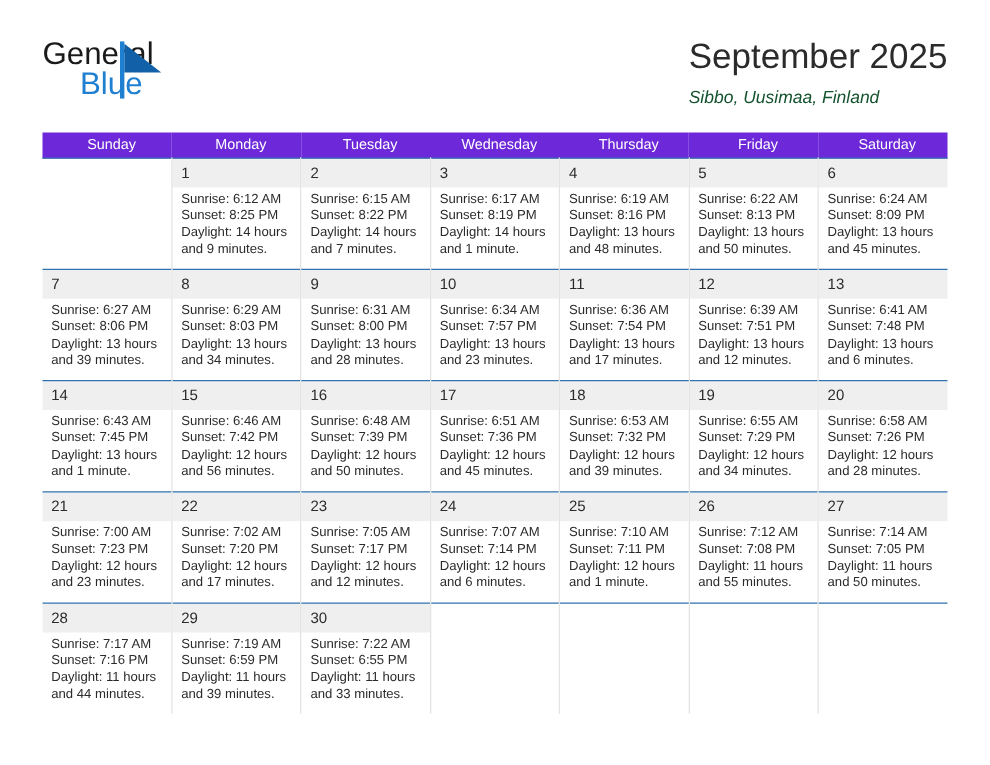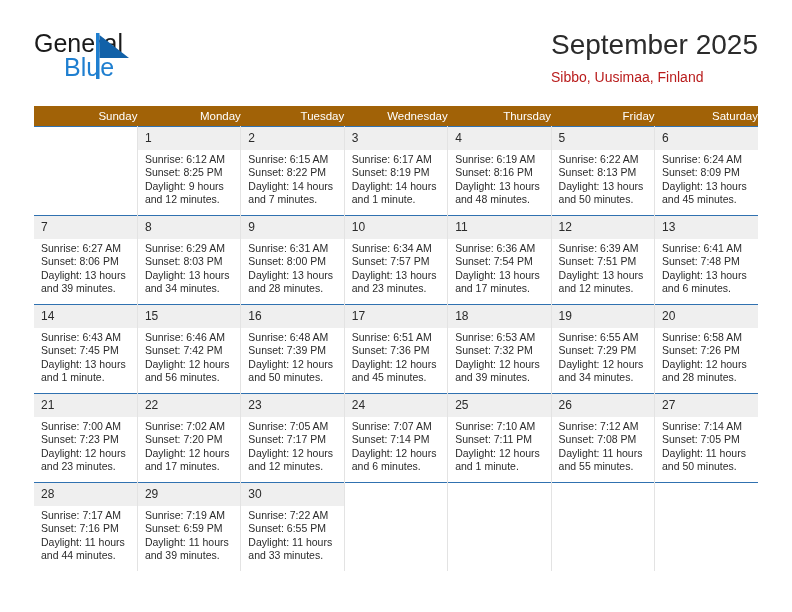--- a/index.html
+++ b/index.html
@@ -73,39 +73,40 @@
   .cal-title {
     font-size: 28px;
     line-height: 34px;
     color: #2b2b2b;
     white-space: nowrap;
   }
   .cal-subtitle {
     margin-top: 6px;
     font-size: 14px;
     line-height: 18px;
-    color: #b91c1c;
+    color: #14532d;
     white-space: nowrap;
+    font-style: italic;
   }
 
   
   .calendar {
     position: absolute;
     left: 34px;
     top: 106px;
     width: 724px;
     border-collapse: collapse;
     table-layout: fixed;
   }
   .calendar th {
-    background: #a16207;
+    background: #6d28d9;
     color: #ffffff;
     font-size: 11.5px;
     font-weight: normal;
-    text-align: right;
+    text-align: center;
     padding: 4px 0 4px 7px;
     height: 11px;
     border: none;
   }
   .calendar td {
     vertical-align: top;
     padding: 0;
     border-top: 1px solid #3071b0;
     border-right: 1px solid #e3e3e3;
     height: 88px;
@@ -182,21 +183,21 @@
     <tbody>
         <tr class="week-row">
           <td>
             <div class="daynum empty"></div>
           </td>
           <td>
             <div class="daynum">1</div>
             <div class="info">
               <div>Sunrise: 6:12 AM</div>
               <div>Sunset: 8:25 PM</div>
-              <div class="wrap">Daylight: 9 hours and 12 minutes.</div>
+              <div class="wrap">Daylight: 14 hours and 9 minutes.</div>
             </div>
           </td>
           <td>
             <div class="daynum">2</div>
             <div class="info">
               <div>Sunrise: 6:15 AM</div>
               <div>Sunset: 8:22 PM</div>
               <div class="wrap">Daylight: 14 hours and 7 minutes.</div>
             </div>
           </td>

